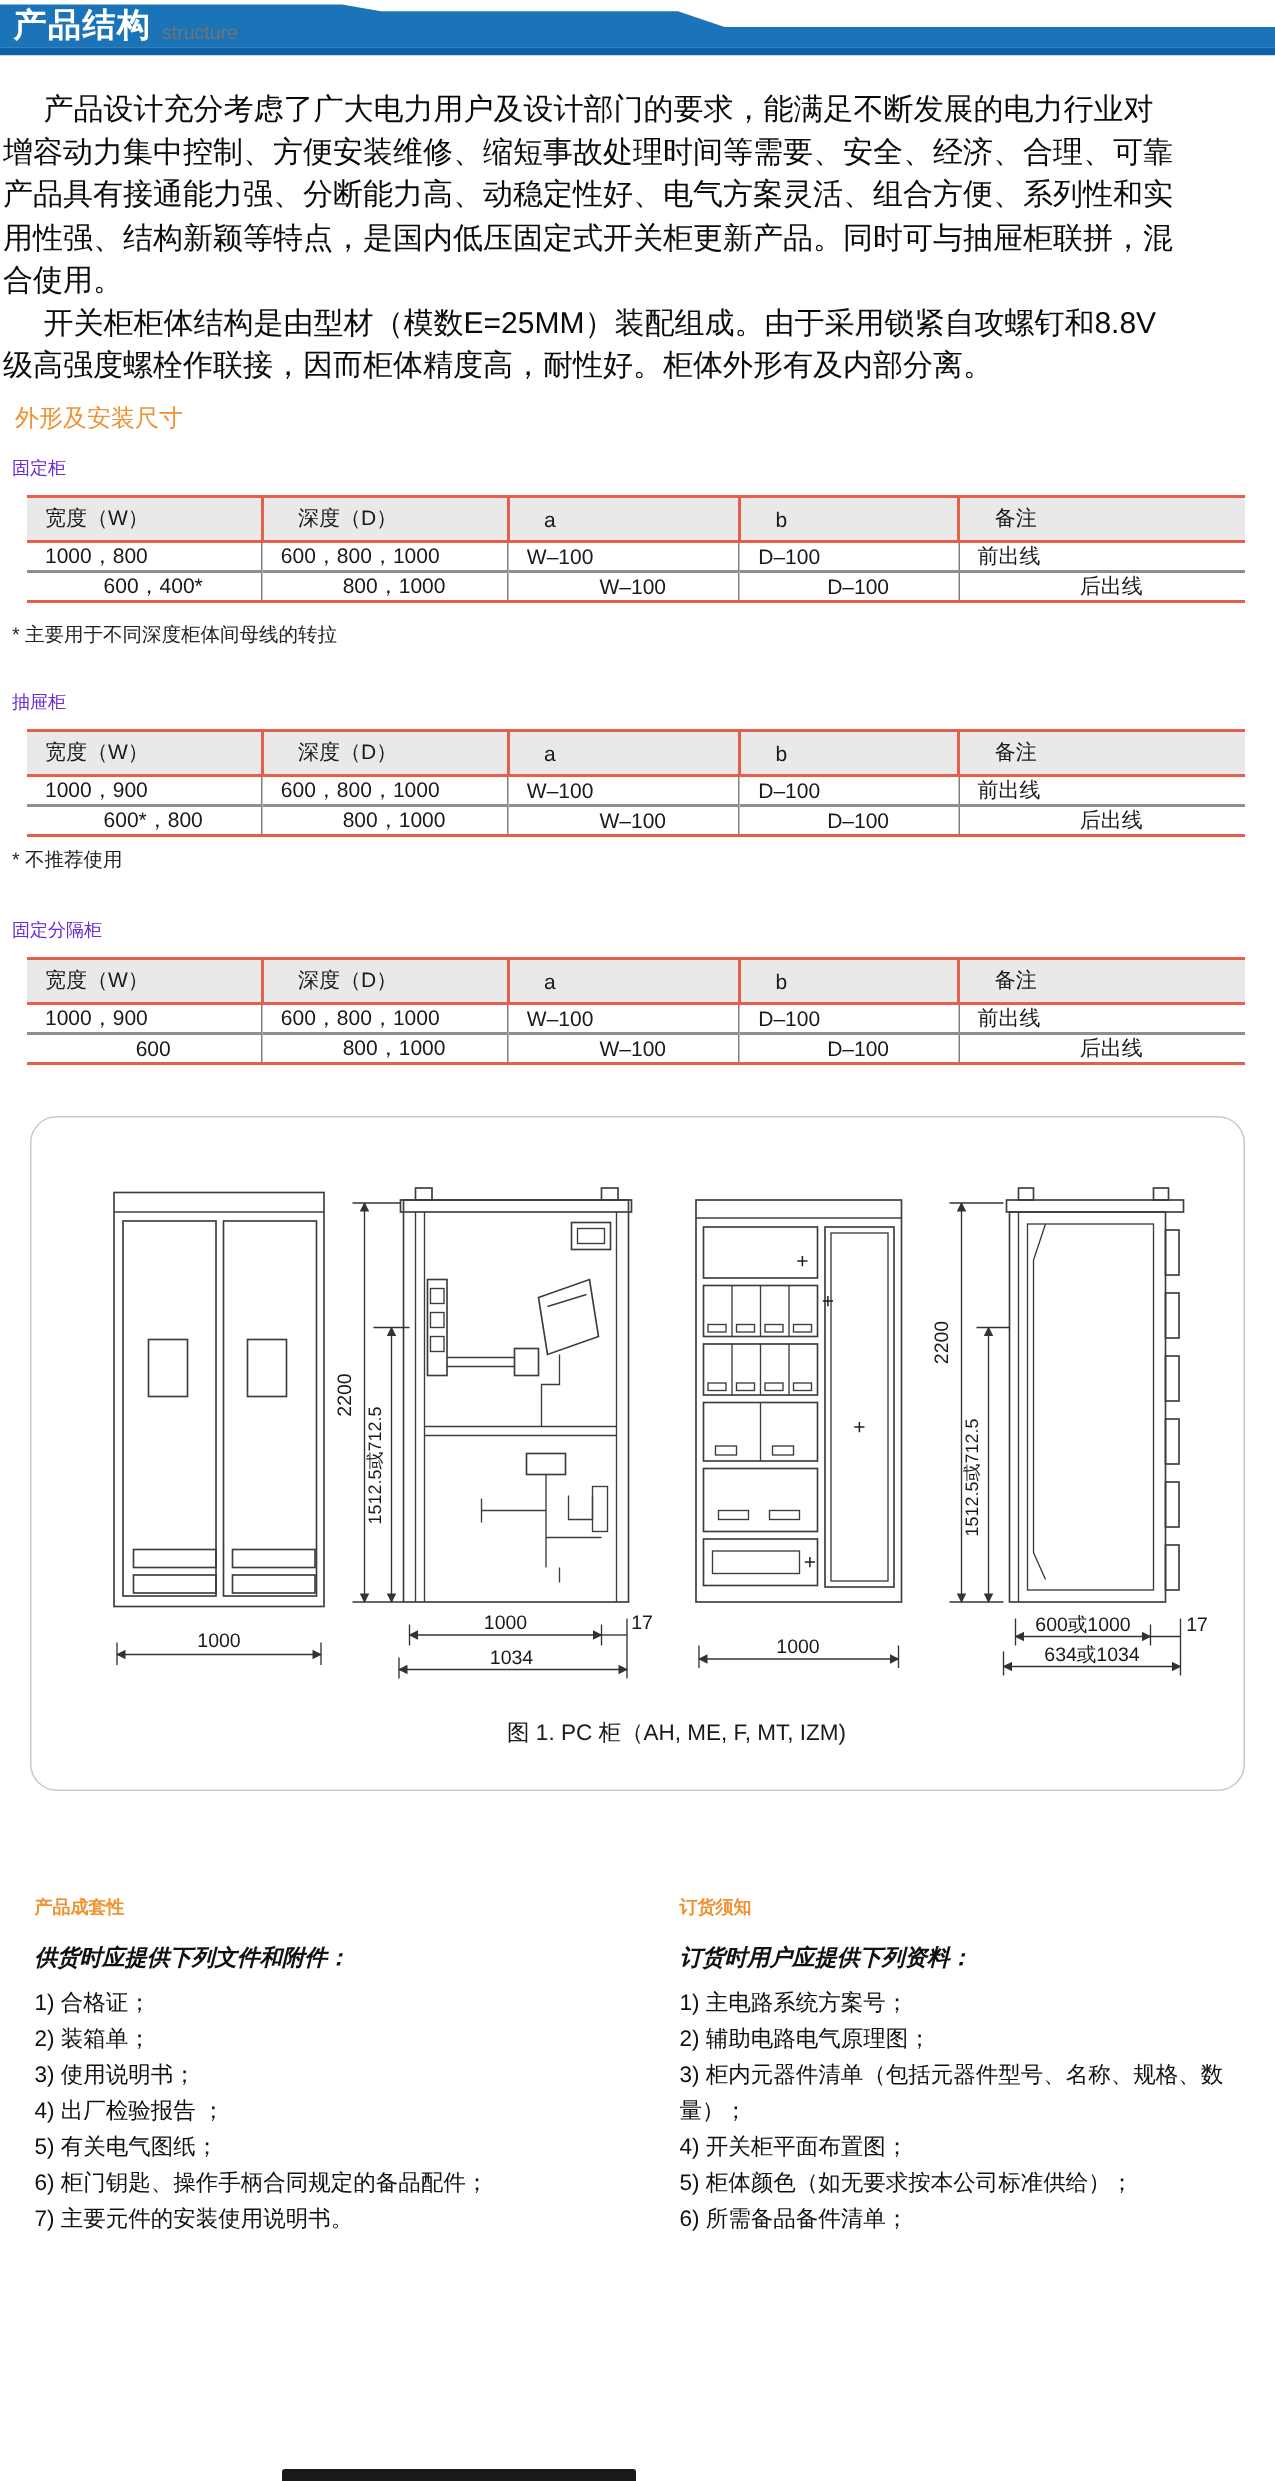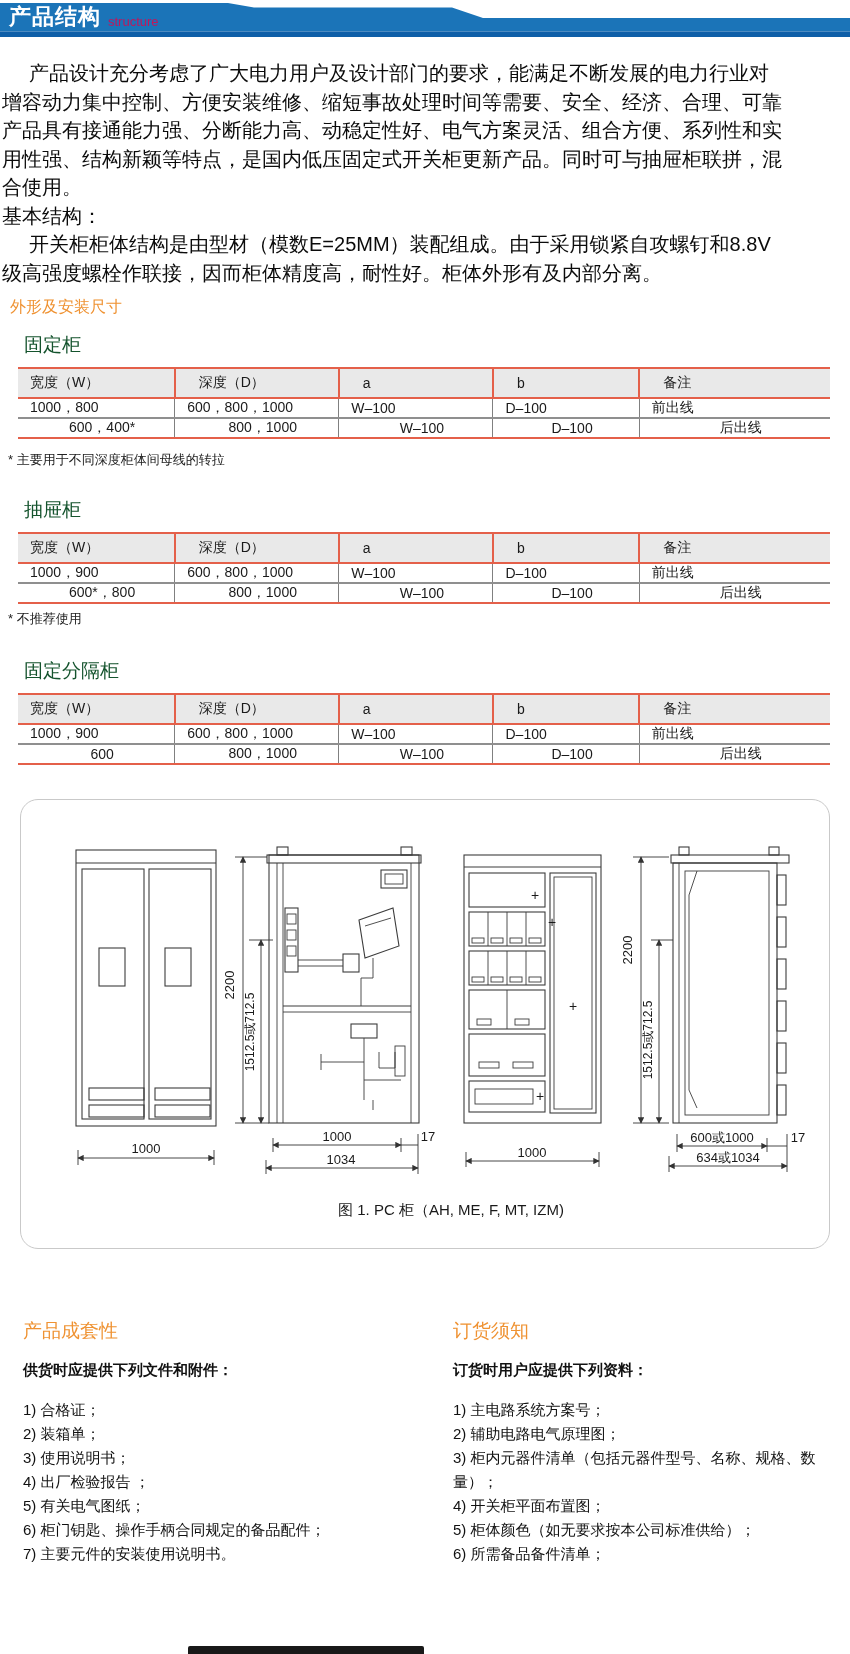--- a/index.html
+++ b/index.html
@@ -10,30 +10,30 @@
   }
   *{box-sizing:border-box;}
   body{margin:0;background:#fff;font-family:"Liberation Sans","DejaVu Sans",sans-serif;color:#111;}
   .page{position:relative;width:850px;height:1654px;background:#fff;overflow:hidden;}
 
   
   .banner{position:relative;width:850px;height:37px;}
   .banner svg{position:absolute;left:0;top:0;}
   .banner-title{position:absolute;left:9px;top:0;height:33px;display:flex;align-items:center;gap:7px;}
   .banner-title .main{font-size:22px;font-weight:700;color:#fff;letter-spacing:1px;}
-  .banner-title .sub{font-size:13px;color:#be185d;align-self:flex-end;padding-bottom:4px;}
+  .banner-title .sub{font-size:13px;color:#737373;align-self:flex-end;padding-bottom:4px;}
 
   
   .intro{margin-top:22px;padding:0 2px;font-size:20px;line-height:28.5px;color:#0b0b0b;}
   .para{white-space:pre-line;}
   .para.indent{text-indent:27px;}
 
   
   .orange-heading{margin:10px 0 0 10px;font-size:16px;font-weight:400;color:var(--accent-orange);}
-  .tbl-name{font-size:19px;color:#14532d;margin-left:24px;}
+  .tbl-name{font-size:12px;color:#6d28d9;margin-left:8px;}
   .mt14{margin-top:14px;} .mt28{margin-top:28px;} .mt30{margin-top:30px;}
 
   
   table.dim-table{width:812px;margin:9px 20px 0 18px;border-collapse:collapse;
     border-top:2px solid var(--table-red);border-bottom:2px solid var(--table-red);
     font-size:14px;color:#1a1a1a;table-layout:fixed;}
   table.dim-table col:nth-child(1){width:19.3%;}
   table.dim-table col:nth-child(2){width:20.2%;}
   table.dim-table col:nth-child(3){width:19.0%;}
   table.dim-table col:nth-child(4){width:18.0%;}
@@ -57,22 +57,22 @@
   text.dim{font-size:13px;fill:#1a1a1a;}
   text.dimsmall{font-size:12px;fill:#1a1a1a;}
   text.plus{font-size:14px;fill:#1a1a1a;}
   text.caption{font-size:15px;fill:#1a1a1a;}
 
   
   .footer-cols{display:flex;margin-top:69px;}
   .fcol{font-size:15px;}
   .fcol-left{width:425px;padding-left:23px;}
   .fcol-right{flex:1;padding-left:28px;}
-  .big-heading{font-size:19px;font-weight:400;color:var(--accent-orange);margin:0 0 14px 0;}
-  .list-intro{font-weight:700;line-height:24px;margin-bottom:16px;}
+  .big-heading{font-size:12px;font-weight:700;color:var(--accent-orange);margin:0 0 14px 0;}
+  .list-intro{font-weight:700;line-height:24px;margin-bottom:6px;font-style:italic;}
   .list-item{line-height:24px;}
 
   .bottom-bar{position:absolute;left:188px;bottom:0;width:236px;height:8px;background:#191919;border-radius:2px 2px 0 0;}
 </style>
 </head>
 <body>
 
 <div class="page">
 
   <div class="banner">
@@ -85,21 +85,20 @@
       <span class="sub">structure</span>
     </div>
   </div>
 
   <div class="intro">
     <div class="para indent">产品设计充分考虑了广大电力用户及设计部门的要求，能满足不断发展的电力行业对
 增容动力集中控制、方便安装维修、缩短事故处理时间等需要、安全、经济、合理、可靠
 产品具有接通能力强、分断能力高、动稳定性好、电气方案灵活、组合方便、系列性和实
 用性强、结构新颖等特点，是国内低压固定式开关柜更新产品。同时可与抽屉柜联拼，混
 合使用。</div>
-    <div class="para">基本结构：</div>
     <div class="para indent">开关柜柜体结构是由型材（模数E=25MM）装配组成。由于采用锁紧自攻螺钉和8.8V
 级高强度螺栓作联接，因而柜体精度高，耐性好。柜体外形有及内部分离。</div>
   </div>
 
   <h3 class="orange-heading">外形及安装尺寸</h3>
 
   <div class="tbl-name mt14">固定柜</div>
   <table class="dim-table">
     <colgroup>
         <col>

